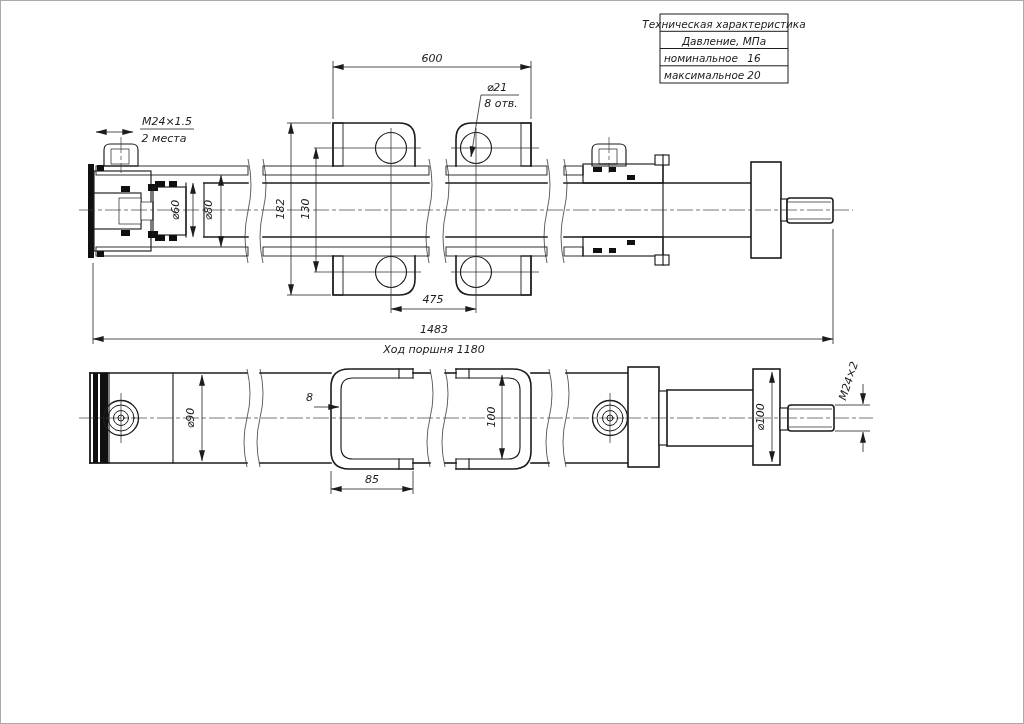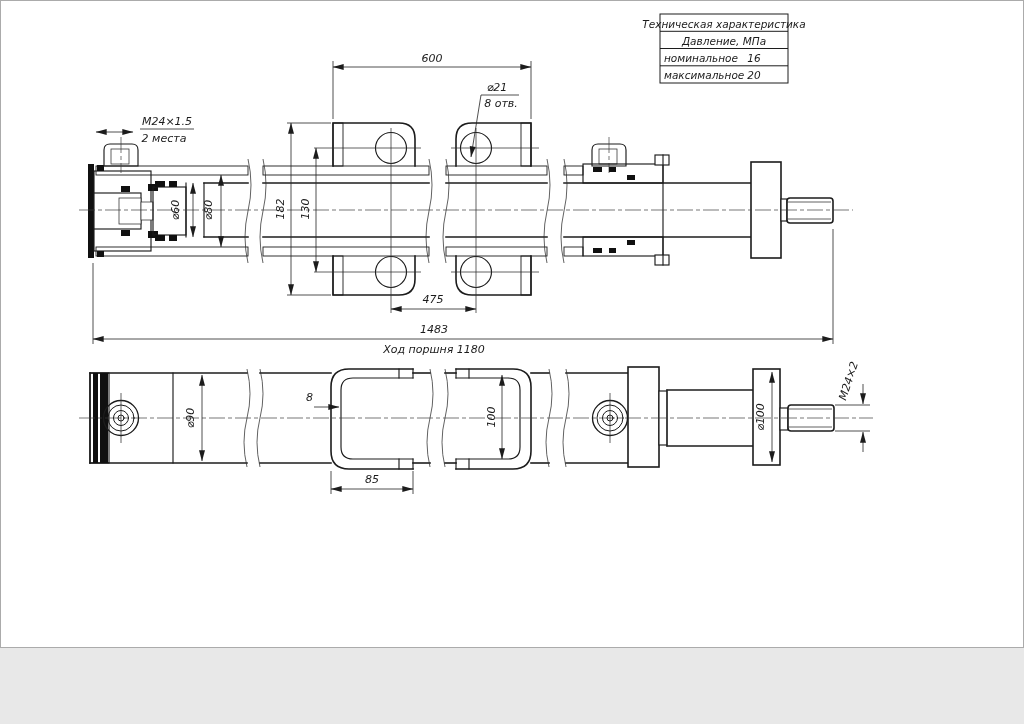--- a/index.html
+++ b/index.html
@@ -1,17 +1,17 @@
 <!DOCTYPE html>
 <html><head>
 <meta charset="utf-8">
 <style>
   html,body{margin:0;padding:0;background:#e8e8e8;}
   .sheet{
-    position:relative;width:1024px;height:648px;background:#ffffff;
+    position:relative;width:1024px;height:724px;background:#ffffff;
     border:1px solid #ababab;box-sizing:border-box;overflow:hidden;
     font-family:"DejaVu Sans", sans-serif;
   }
   svg text{font-family:"DejaVu Sans", sans-serif;font-style:italic;fill:#1b1b1b;}
   .t11{font-size:11px;}
   .t10{font-size:10.5px;}
   .ol{stroke:#1c1c1c;stroke-width:1.6;fill:none;stroke-linecap:square;}
   .ol2{stroke:#1c1c1c;stroke-width:1.15;fill:none;stroke-linecap:square;}
   .thin{stroke:#2e2e2e;stroke-width:0.75;fill:none;}
   .dim{stroke:#242424;stroke-width:0.8;fill:none;}

